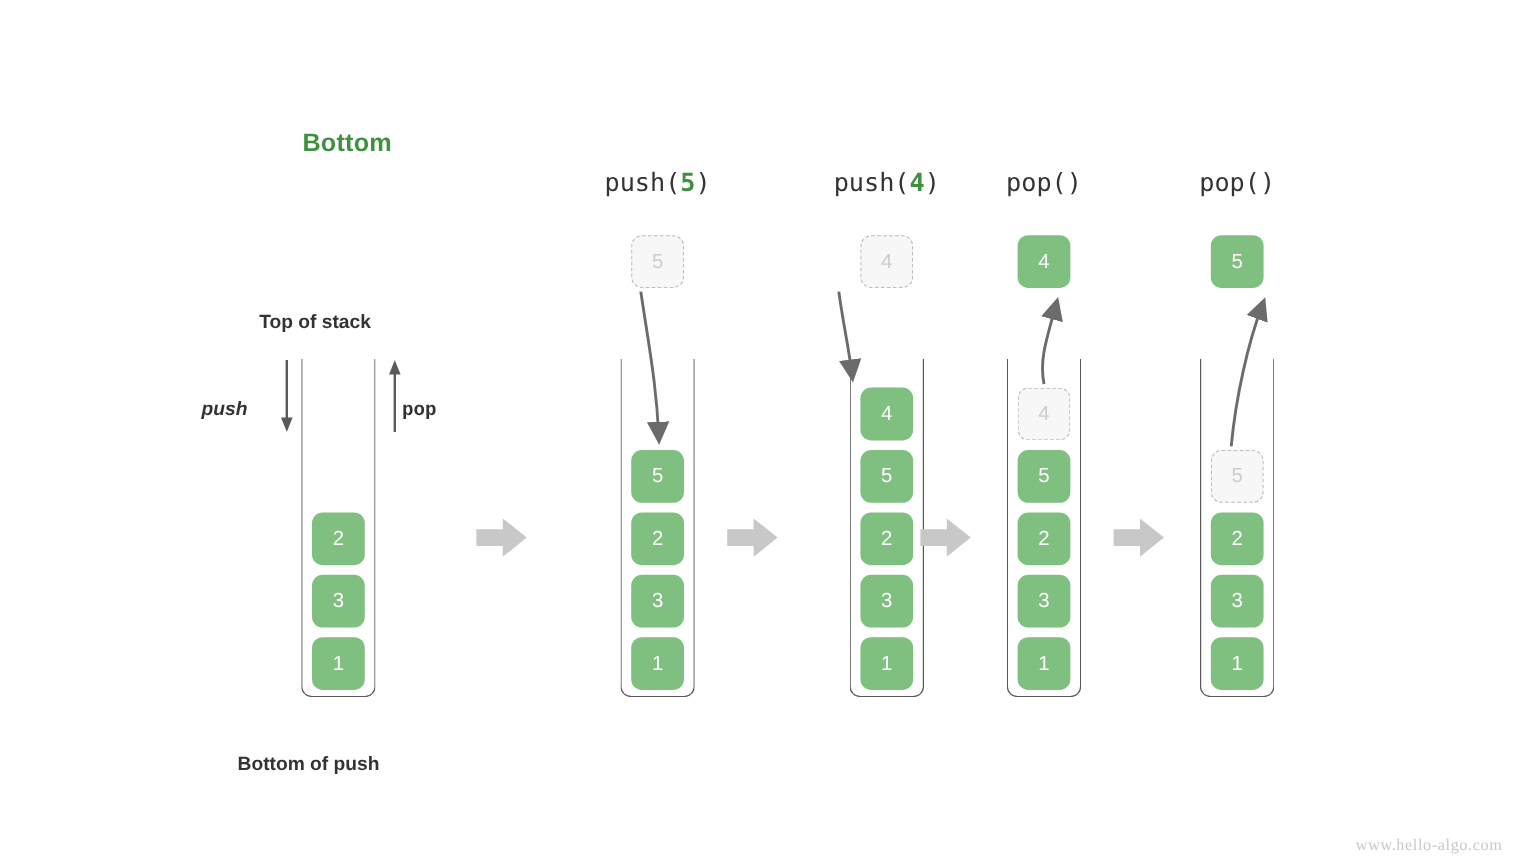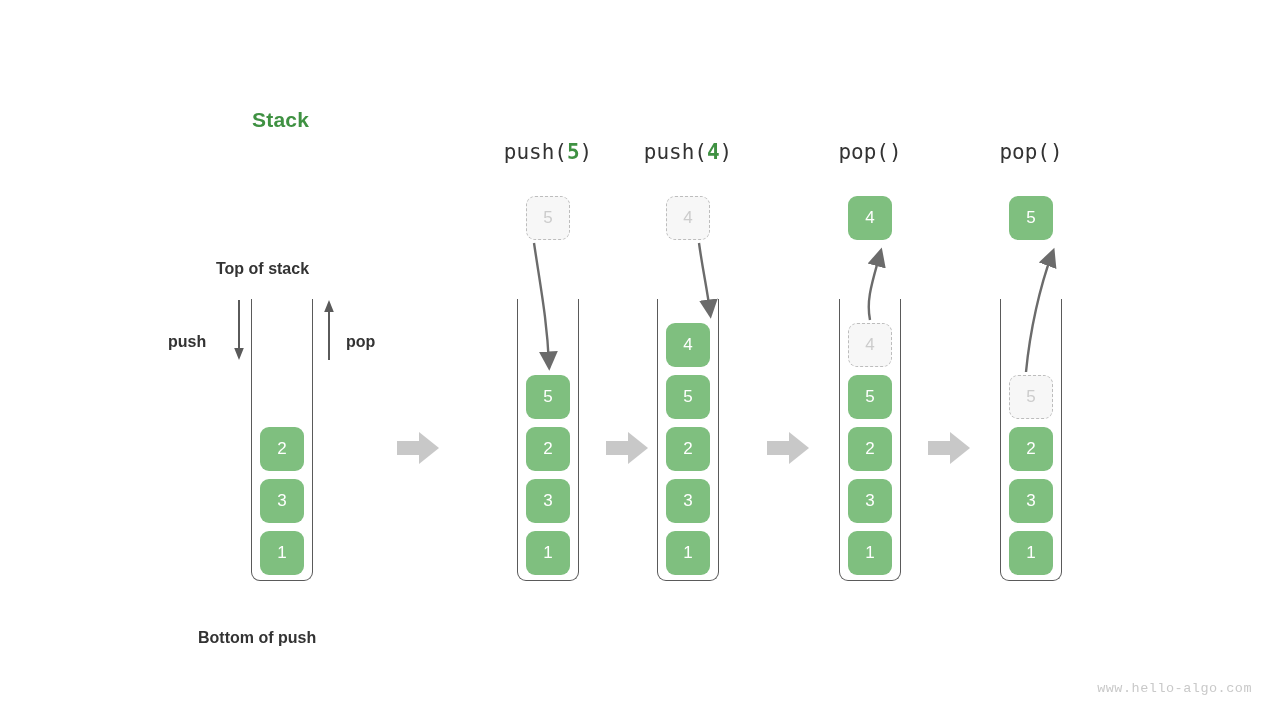--- a/index.html
+++ b/index.html
@@ -39,22 +39,22 @@
   .label-bold {
     position: absolute;
     font-size: 16px;
     font-weight: bold;
     color: #333333;
     white-space: nowrap;
     margin-top: 12px;
   }
   .top-of-stack  { left: 216px; top: 248px; }
   .bottom-of-stack { left: 198px; top: 617px; }
-  .push-label { left: 168px; top: 321px; }
-  .pop-label  { left: 346px; top: 321px; }
+  .push-label { left: 168px; top: 321px; font-style: italic; }
+  .pop-label  { left: 335px; top: 321px; font-family: Liberation Mono, monospace; }
 
   
   .stack-col {
     position: absolute;
     top: 0;
     width: 160px;
     height: 720px;
   }
 
   .col-header {
@@ -140,36 +140,36 @@
   
   .thin-arrow {
     position: absolute;
     color: #5a5a5a;
   }
 
   
   .watermark {
     position: absolute;
     right: 28px;
-    bottom: 24px;
-    font-family: Liberation Mono, monospace;
+    bottom: 8px;
+    font-family: Liberation Serif, serif;
     font-size: 13.5px;
     color: #c9c9c9;
     letter-spacing: 0.5px;
     white-space: nowrap;
   }
 
   svg { display: block; overflow: visible; }
 </style>
 </head>
 <body>
 
 <div class="canvas">
 
-  <div class="stack-title">Stack</div>
+  <div class="stack-title">Bottom</div>
 
   <div class="label-bold top-of-stack">Top of stack</div>
   <div class="label-bold bottom-of-stack">Bottom of push</div>
   <div class="label-bold push-label">push</div>
   <div class="label-bold pop-label">pop</div>
 
   <div class="thin-arrow" style="left:228px; top:300px;">
     <svg width="22" height="62" viewBox="0 0 22 62">
       <line x1="11" y1="0" x2="11" y2="52" stroke="#5a5a5a" stroke-width="2"></line>
       <polygon points="11,60 6.2,48 15.8,48" fill="#5a5a5a"></polygon>
@@ -203,21 +203,21 @@
     <div class="tube">
       <div class="boxes">
           <div class="cell">5</div>
           <div class="cell">2</div>
           <div class="cell">3</div>
           <div class="cell">1</div>
         </div>
     </div>
   </div>
 
-  <div class="stack-col" id="col-2" style="left:608px;">
+  <div class="stack-col" id="col-2" style="left:659px;">
     <div class="col-header">push(<span class="arg">4</span>)</div>
     <div class="float-cell-slot">
         <div class="cell float-cell ghost">4</div>
       </div>
     <div class="tube">
       <div class="boxes">
           <div class="cell">4</div>
           <div class="cell">5</div>
           <div class="cell">2</div>
           <div class="cell">3</div>

